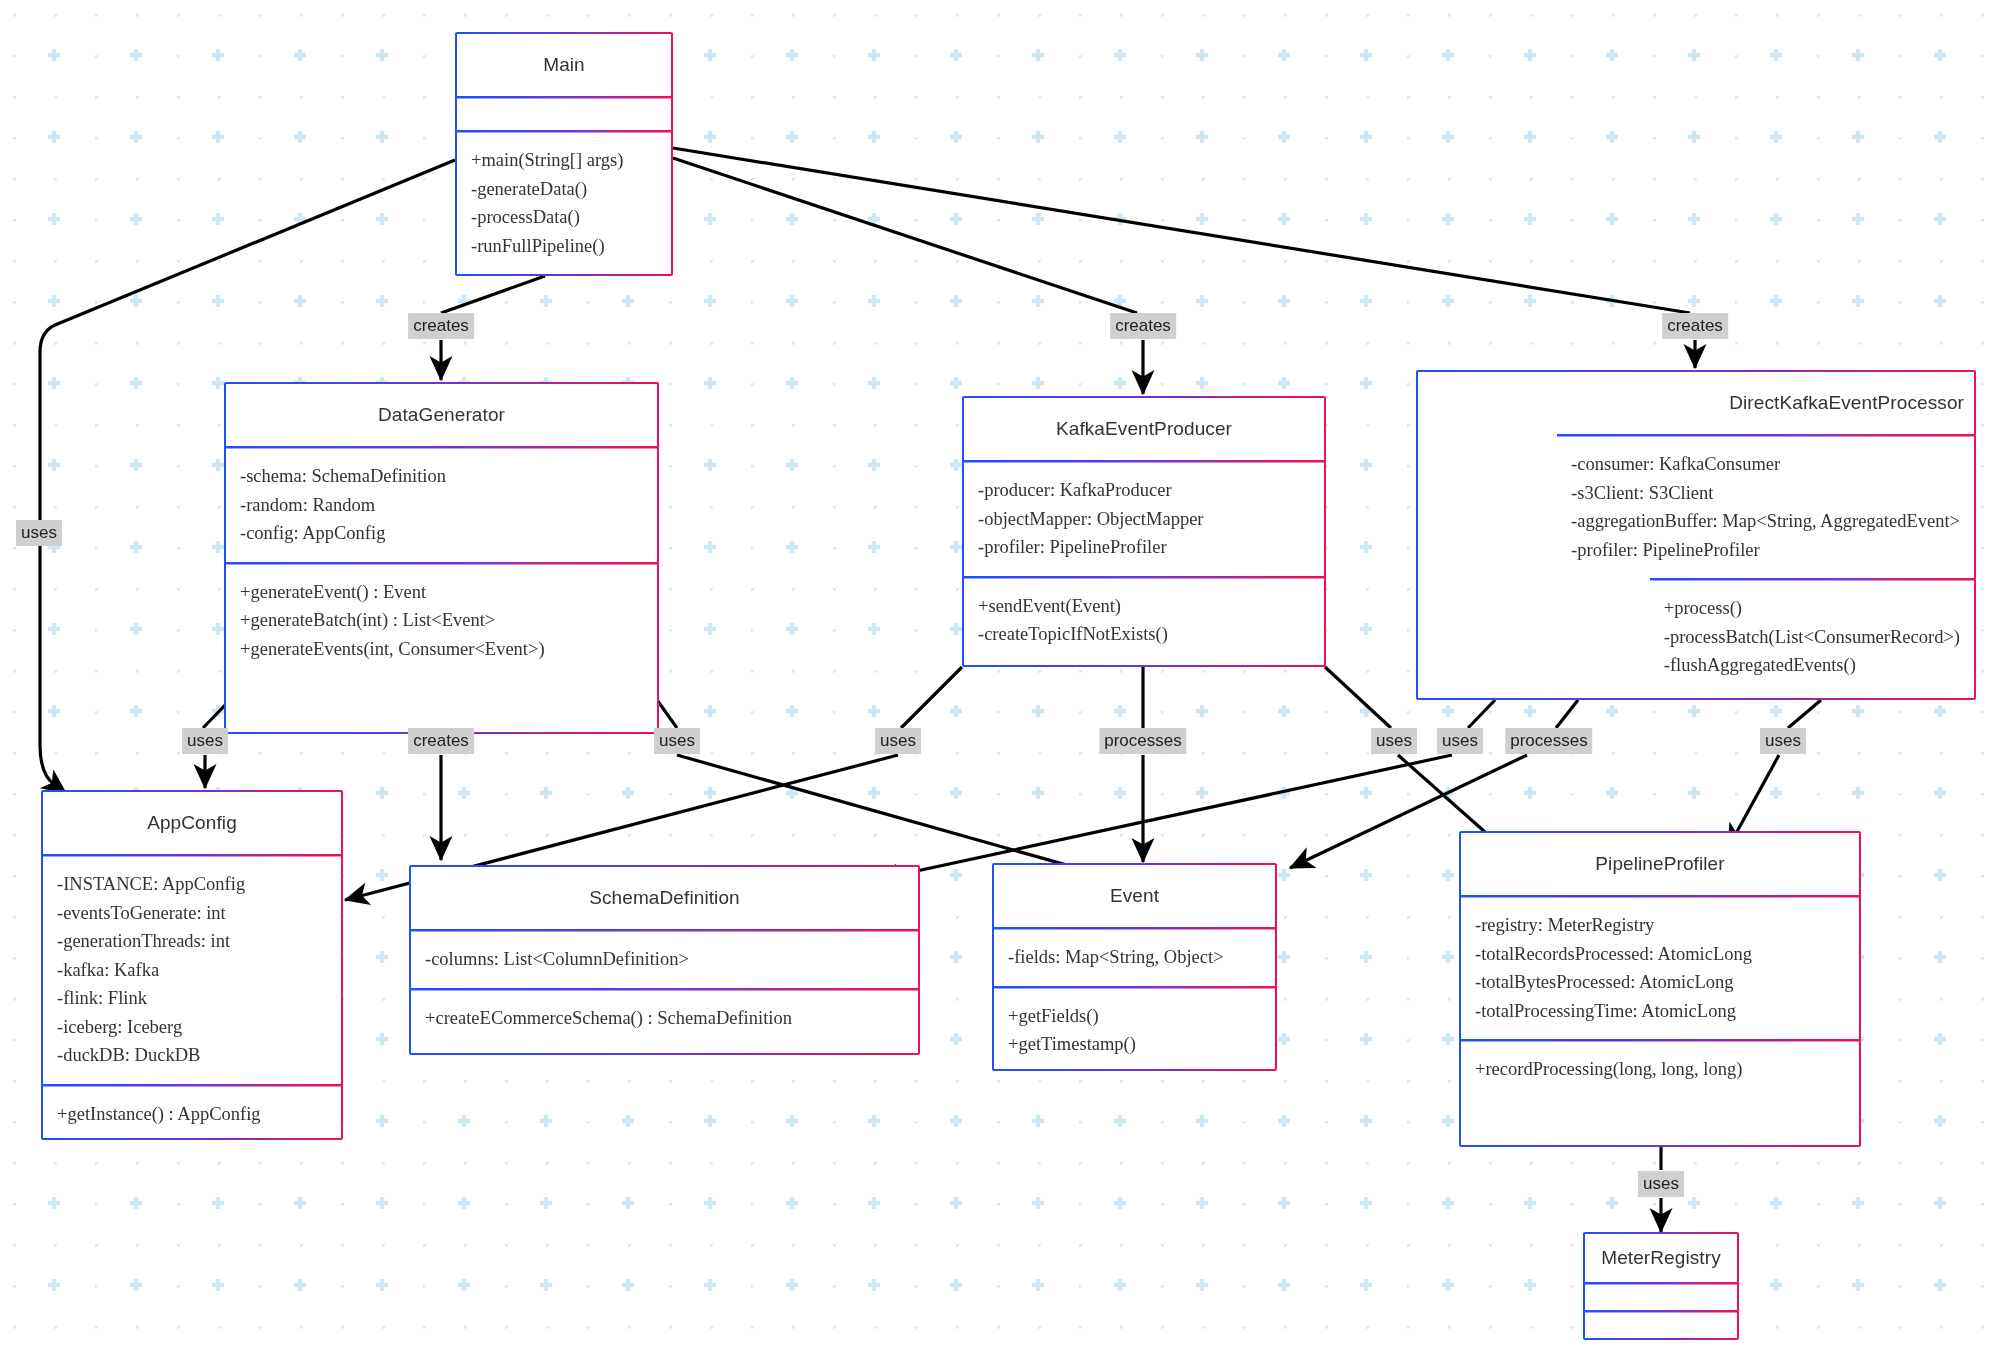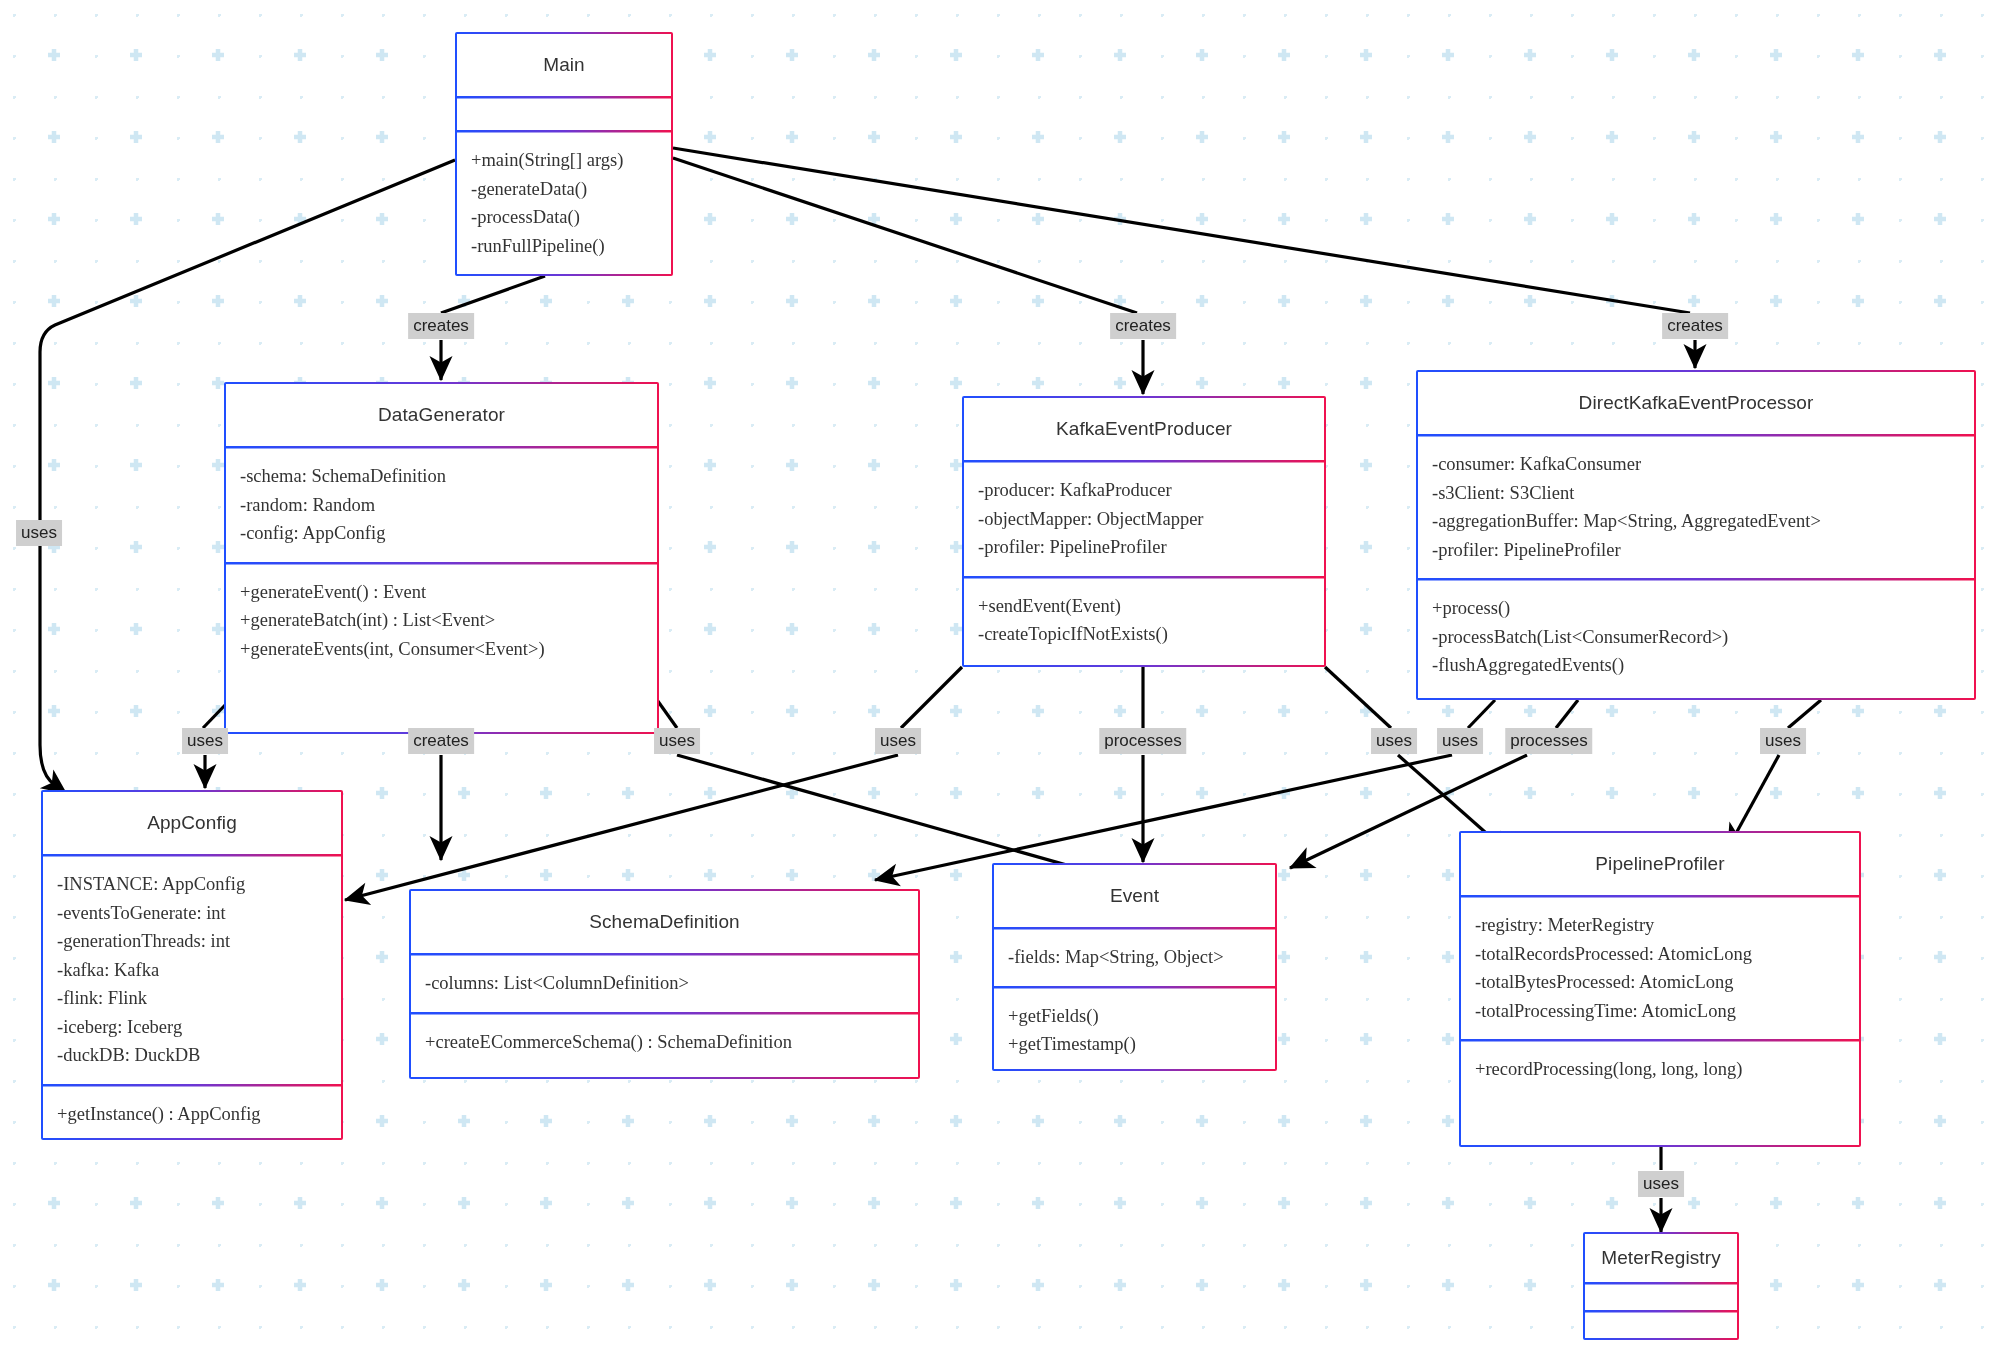--- a/index.html
+++ b/index.html
@@ -187,21 +187,21 @@
       <div class="ln">-producer: KafkaProducer</div>
       <div class="ln">-objectMapper: ObjectMapper</div>
       <div class="ln">-profiler: PipelineProfiler</div>
     </div>
     <div class="uml-sec uml-lines">
       <div class="ln">+sendEvent(Event)</div>
       <div class="ln">-createTopicIfNotExists()</div>
     </div>
   </div>
 
-  <div class="uml-box" style="left:1416px; top:370px; width:560px; height:330px;">
+  <div class="uml-box" style="left:1416px; top:370px; width:560px; height:330px;align-items:flex-end;">
     <div class="uml-sec uml-title">DirectKafkaEventProcessor</div>
     <div class="uml-sec uml-lines">
       <div class="ln">-consumer: KafkaConsumer</div>
       <div class="ln">-s3Client: S3Client</div>
       <div class="ln">-aggregationBuffer: Map&lt;String, AggregatedEvent&gt;</div>
       <div class="ln">-profiler: PipelineProfiler</div>
     </div>
     <div class="uml-sec uml-lines">
       <div class="ln">+process()</div>
       <div class="ln">-processBatch(List&lt;ConsumerRecord&gt;)</div>
@@ -218,21 +218,21 @@
       <div class="ln">-kafka: Kafka</div>
       <div class="ln">-flink: Flink</div>
       <div class="ln">-iceberg: Iceberg</div>
       <div class="ln">-duckDB: DuckDB</div>
     </div>
     <div class="uml-sec uml-lines">
       <div class="ln">+getInstance() : AppConfig</div>
     </div>
   </div>
 
-  <div class="uml-box" style="left:409px; top:865px; width:511px; height:190px;margin-top:24px;">
+  <div class="uml-box" style="left:409px; top:865px; width:511px; height:190px;">
     <div class="uml-sec uml-title">SchemaDefinition</div>
     <div class="uml-sec uml-lines">
       <div class="ln">-columns: List&lt;ColumnDefinition&gt;</div>
     </div>
     <div class="uml-sec uml-lines">
       <div class="ln">+createECommerceSchema() : SchemaDefinition</div>
     </div>
   </div>
 
   <div class="uml-box" style="left:992px; top:863px; width:285px; height:208px;">

